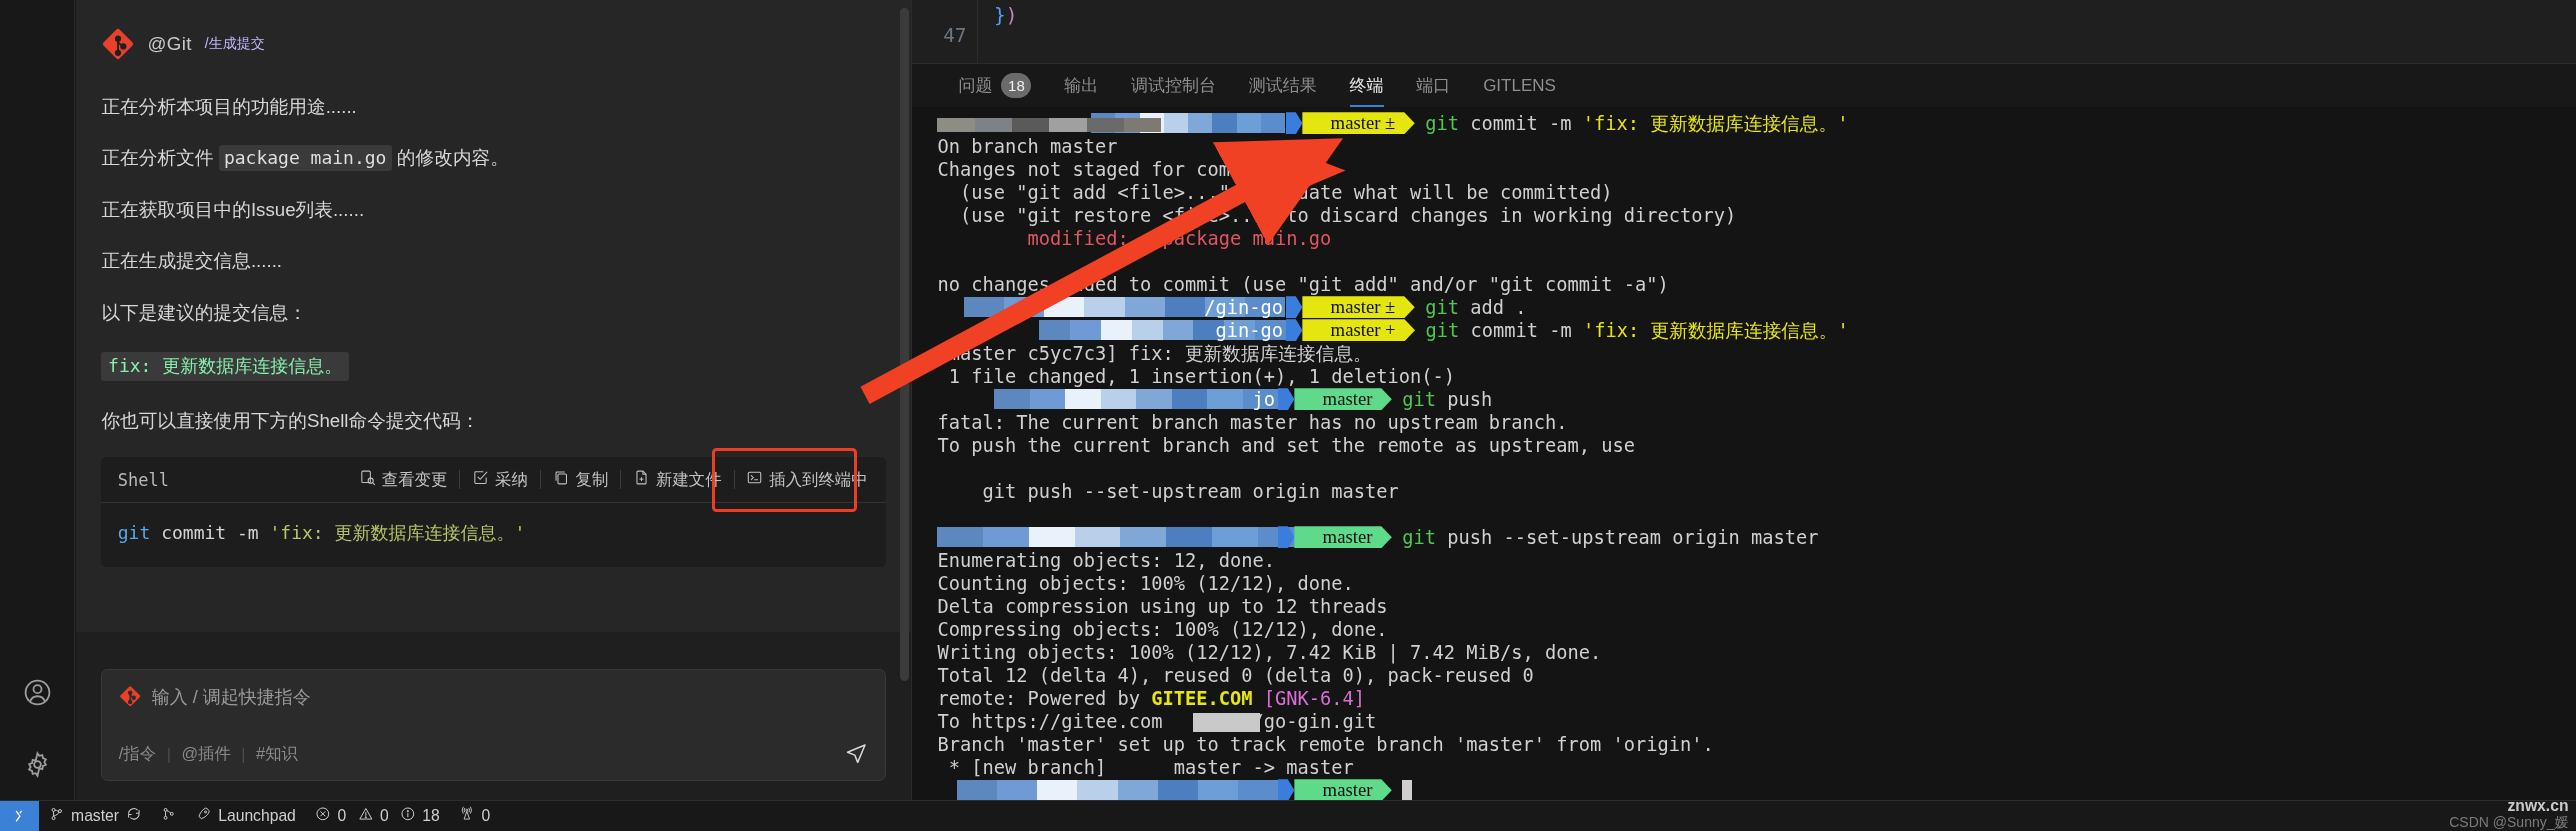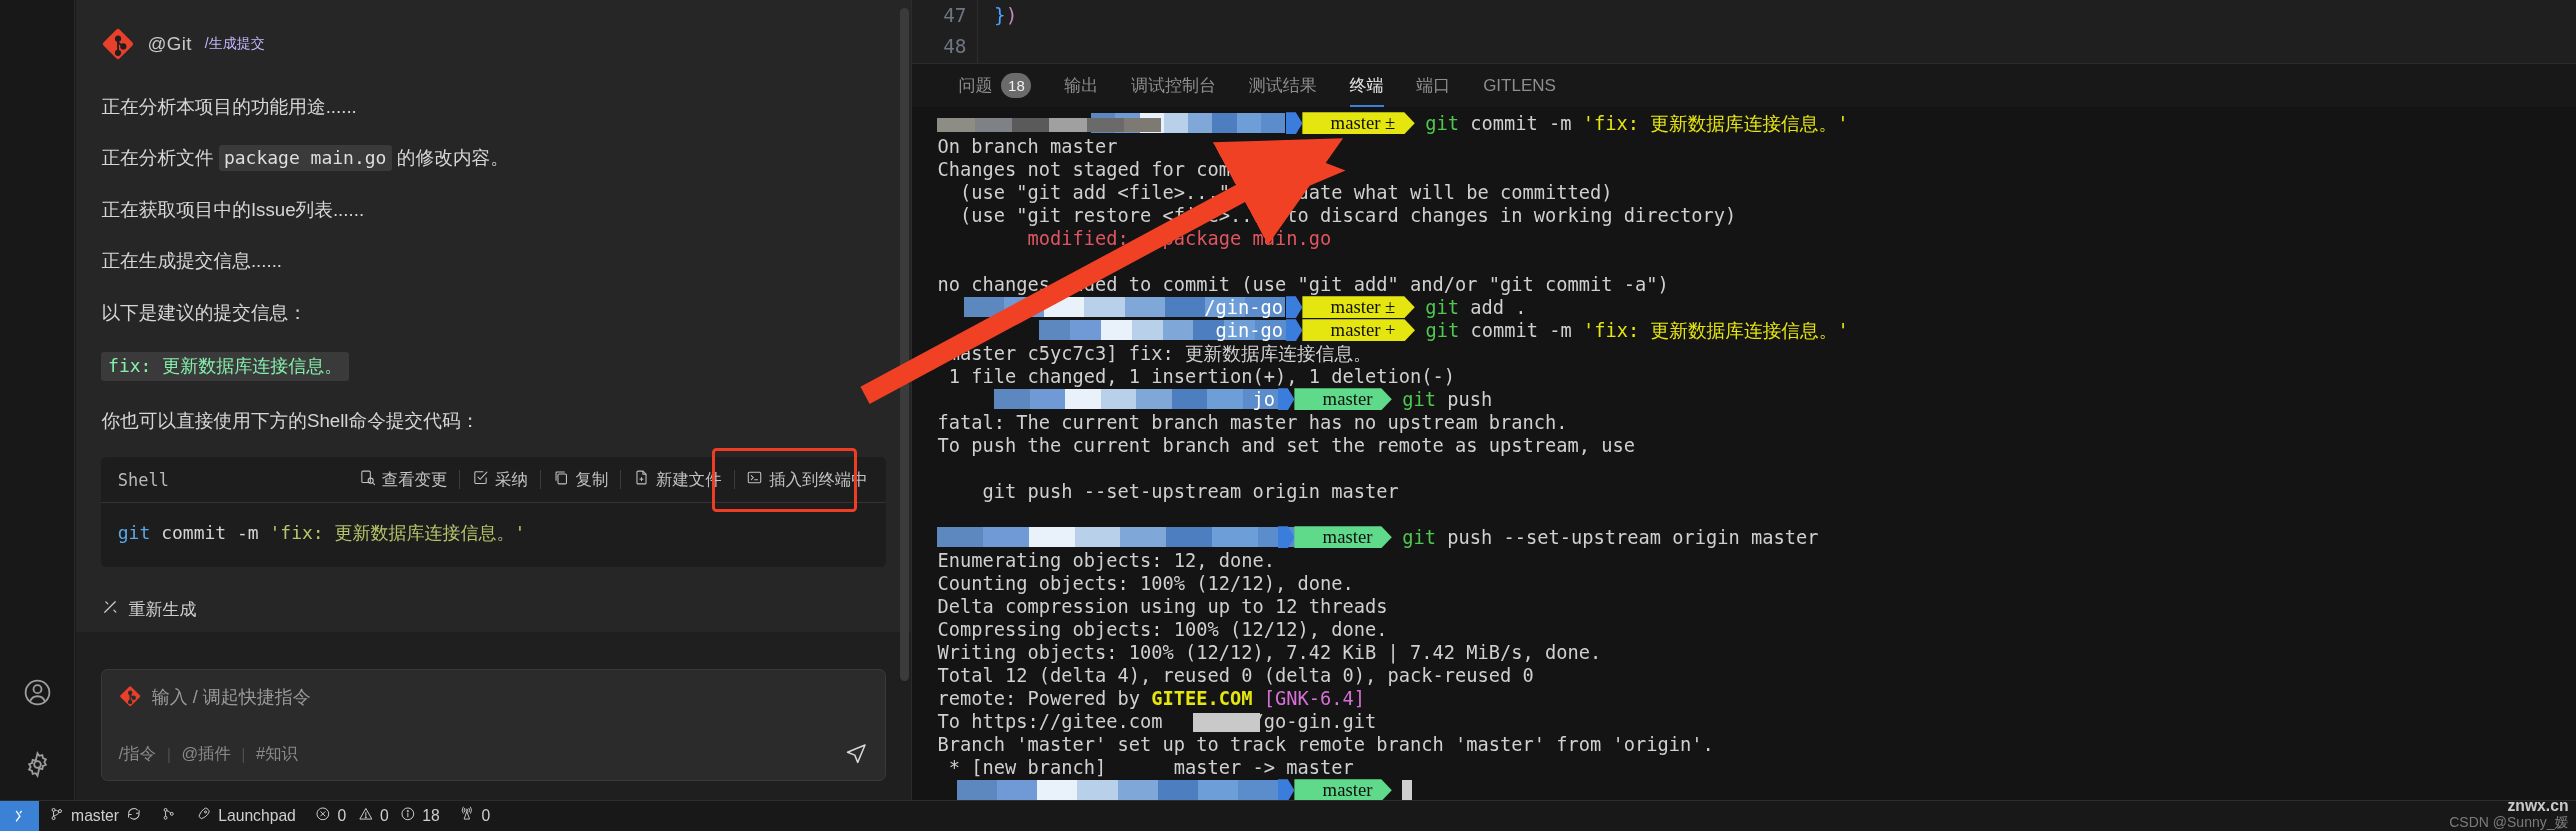--- a/index.html
+++ b/index.html
@@ -126,21 +126,21 @@
     position:absolute; left:912px; top:0; right:0; height:800px; background:#1f1f1f;
   }
   .editor-strip{
     position:absolute; left:0; top:0; right:0; height:63px; background:#1f1f1f;
   }
   .gutter{
     position:absolute; left:0; top:0; width:66px; height:63px;
     border-right:0.7px solid #2d2d2d; color:#6e7681; text-align:right;
     font-family:"DejaVu Sans Mono","Liberation Mono",monospace; font-size:19.4px;
   }
-  .gutter div{ padding-right:10.5px; line-height:31px; }
+  .gutter div{ padding-right:10.5px; line-height:31px;margin-top:20px; }
   .code47{
     position:absolute; left:82px; top:0; height:63px;
     font-family:"DejaVu Sans Mono","Liberation Mono",monospace;
     font-size:19.4px; line-height:31px;
   }
   .br-b{ color:#4ea1ff; } .br-p{ color:#c586c0; }
 
   .panel{
     position:absolute; left:0; top:63px; right:0; bottom:0; background:#181818;
     border-top:0.7px solid #2b2b2b;
@@ -319,28 +319,20 @@
                   </svg>
                 </span>
                 <span>插入到终端中</span>
               </div>
             </div>
           </div>
           <div class="cb-body"><span class="tk-kw">git</span><span class="tk-pl"> commit -m </span><span class="tk-str">'fix: 更新数据库连接信息。'</span></div>
           <div class="hl-box" style="left:611px; top:-9px; width:145px; height:64px;"></div>
         </div>
 
-        <div class="regen">
-          <span>
-            <svg viewBox="0 0 24 24" fill="none" stroke="currentColor" stroke-width="1.6">
-              <path d="M5 19L19 5M6.5 5.2l2.6 2.6M17.2 16.2l2.6 2.6" stroke-linecap="round"></path>
-            </svg>
-          </span>
-          <span>重新生成</span>
-        </div>
 
       </div>
     </div>
 
     <div class="chat-input-wrap">
       <div class="chat-input">
         <div class="ci-top">
           <span class="ci-logo">
             <svg viewBox="0 0 48 48" width="22.4" height="22.4">
               <rect x="8" y="8" width="32" height="32" rx="3" transform="rotate(45 24 24)" fill="#e8402a"></rect>

